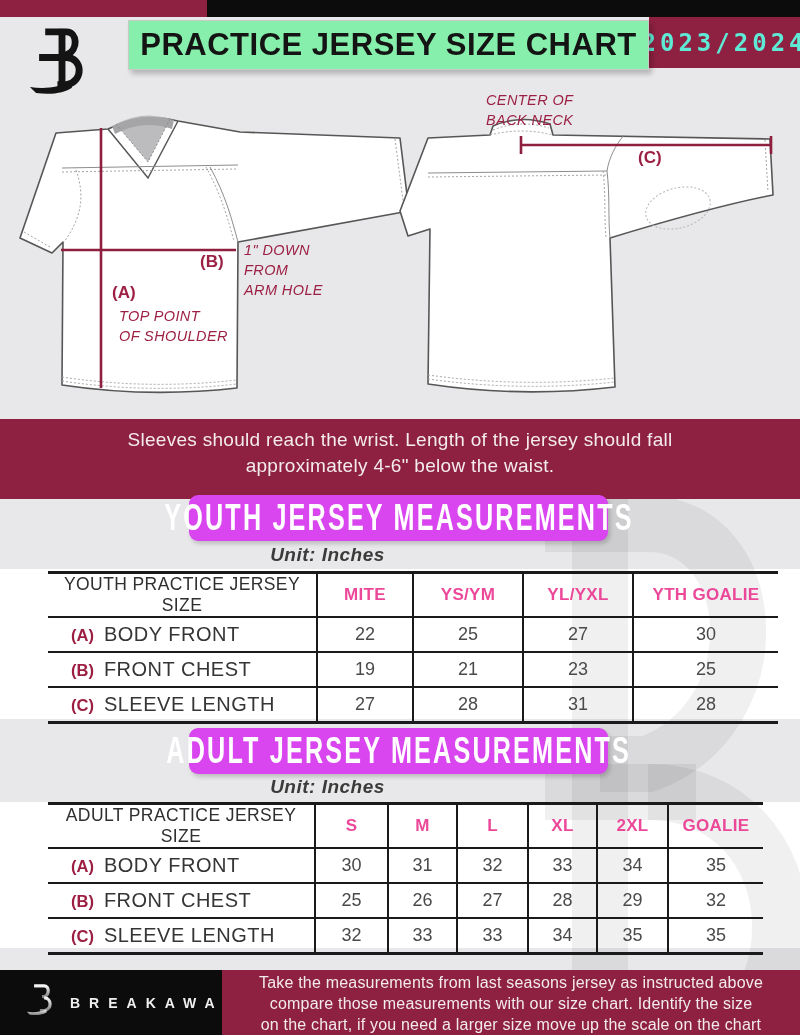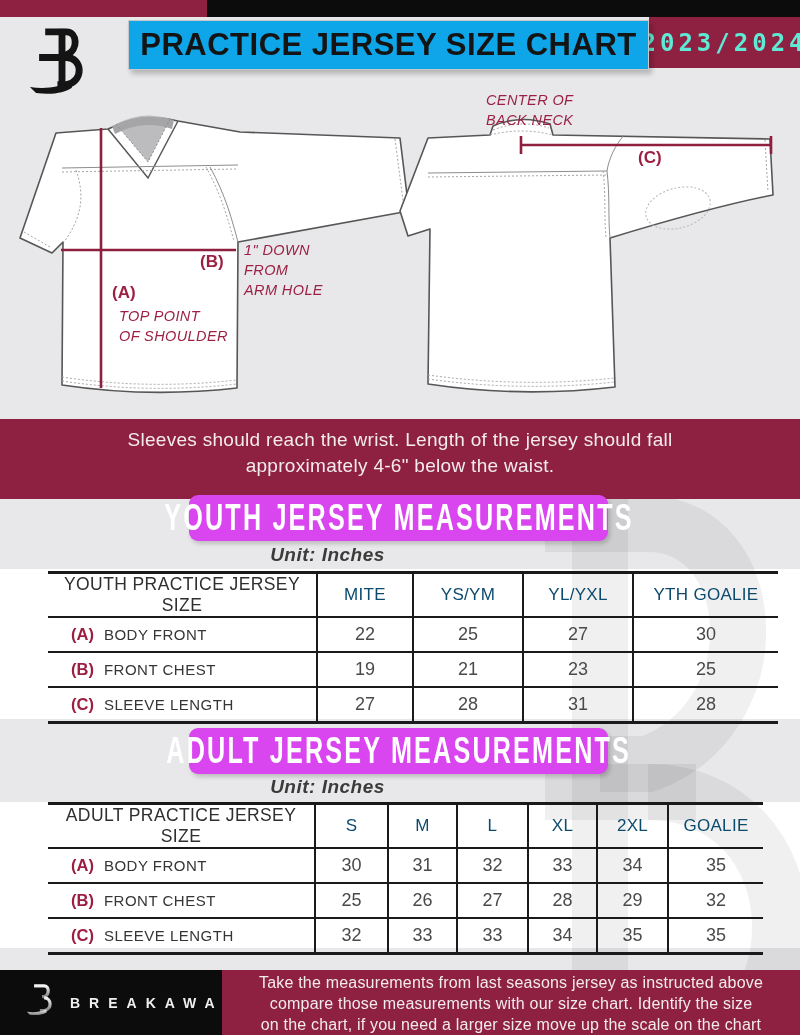--- a/index.html
+++ b/index.html
@@ -8,21 +8,21 @@
     position:relative; width:800px; height:1035px; overflow:hidden;
     background:#ffffff; font-family:"Liberation Sans", sans-serif;
   }
   
   .strip-black { position:absolute; left:0; top:0; width:800px; height:17px; background:#0c0c0c; }
   .strip-maroon { position:absolute; left:0; top:0; width:207px; height:17px; background:#8e2142; }
   
   .header-gray { position:absolute; left:0; top:17px; width:800px; height:402px; background:#e8e8ea; }
   .title-box {
     position:absolute; left:128px; top:20px; width:521px; height:50px;
-    background:#0ea5e9; border:1px solid #c9c9c9; box-shadow:3px 4px 5px rgba(0,0,0,.22);
+    background:#86efac; border:1px solid #c9c9c9; box-shadow:3px 4px 5px rgba(0,0,0,.22);
     display:flex; align-items:center; justify-content:center; z-index:3;
   }
   .title-box .t { font-size:31px; font-weight:700; color:#141414; letter-spacing:.5px; white-space:nowrap; }
   .season-box {
     position:absolute; left:649px; top:17px; width:151px; height:51px; background:#8e2142;
     display:flex; align-items:center; justify-content:center; z-index:2;
   }
   .season-box .s {
     font-family:"DejaVu Sans Mono", monospace; font-weight:700; font-size:24px;
     letter-spacing:4px; color:#5eead4; white-space:nowrap;
@@ -50,28 +50,28 @@
     display:inline-block; transform:scale(.72,1.04); transform-origin:center;
     color:#ffffff; font-weight:700; font-size:35px; letter-spacing:3px; white-space:nowrap;
   }
   .unit { position:absolute; left:0; width:655px; text-align:center; z-index:2;
     font-style:italic; font-weight:700; font-size:19px; color:#3b3b3b; letter-spacing:.5px; }
   
   table.size { position:absolute; left:48px; border-collapse:collapse; table-layout:fixed; z-index:2; background:transparent; }
   table.size th, table.size td { text-align:center; vertical-align:middle; padding:0; }
   table.size thead tr { height:37px; }
   table.size tbody tr { height:35px; }
-  table.size thead th { border-top:3px solid #1a1a1a; border-bottom:2px solid #1a1a1a; font-size:17px; font-weight:400; color:#0c4a6e; letter-spacing:.3px; }
+  table.size thead th { border-top:3px solid #1a1a1a; border-bottom:2px solid #1a1a1a; font-size:17px; font-weight:700; color:#ec4899; letter-spacing:.3px; }
   table.size thead th.labelcol { font-weight:400; font-size:17.5px; color:#2f2f2f; letter-spacing:.4px; }
   table.size tbody td { border-bottom:2px solid #1a1a1a; font-size:18px; color:#4a4a4a; }
   table.size tbody tr:last-child td { border-bottom-width:3px; }
   table.size th:not(.labelcol), table.size td:not(.labelcol) { border-left:2px solid #1a1a1a; }
   table.size td.labelcol { text-align:left; padding-left:23px; }
   table.size .tag { color:#9c1e42; font-weight:700; font-size:16.5px; margin-right:10px; }
-  table.size .rowlab { color:#353535; font-size:15px; letter-spacing:.5px; }
+  table.size .rowlab { color:#353535; font-size:20px; letter-spacing:.5px; }
   
   .wm { position:absolute; left:545px; top:420px; width:255px; height:550px; overflow:hidden; z-index:1; pointer-events:none; }
   
   .footer-black {
     position:absolute; left:0; top:970px; width:222px; height:65px; background:#0c0c0c; z-index:2;
     display:flex; align-items:center;
   }
   .footer-black .brand { color:#efefef; font-weight:700; font-size:14px; letter-spacing:9px; margin-left:10px; white-space:nowrap; }
   .footer-maroon {
     position:absolute; left:222px; top:970px; width:578px; height:65px; background:#8e2142; z-index:2;

